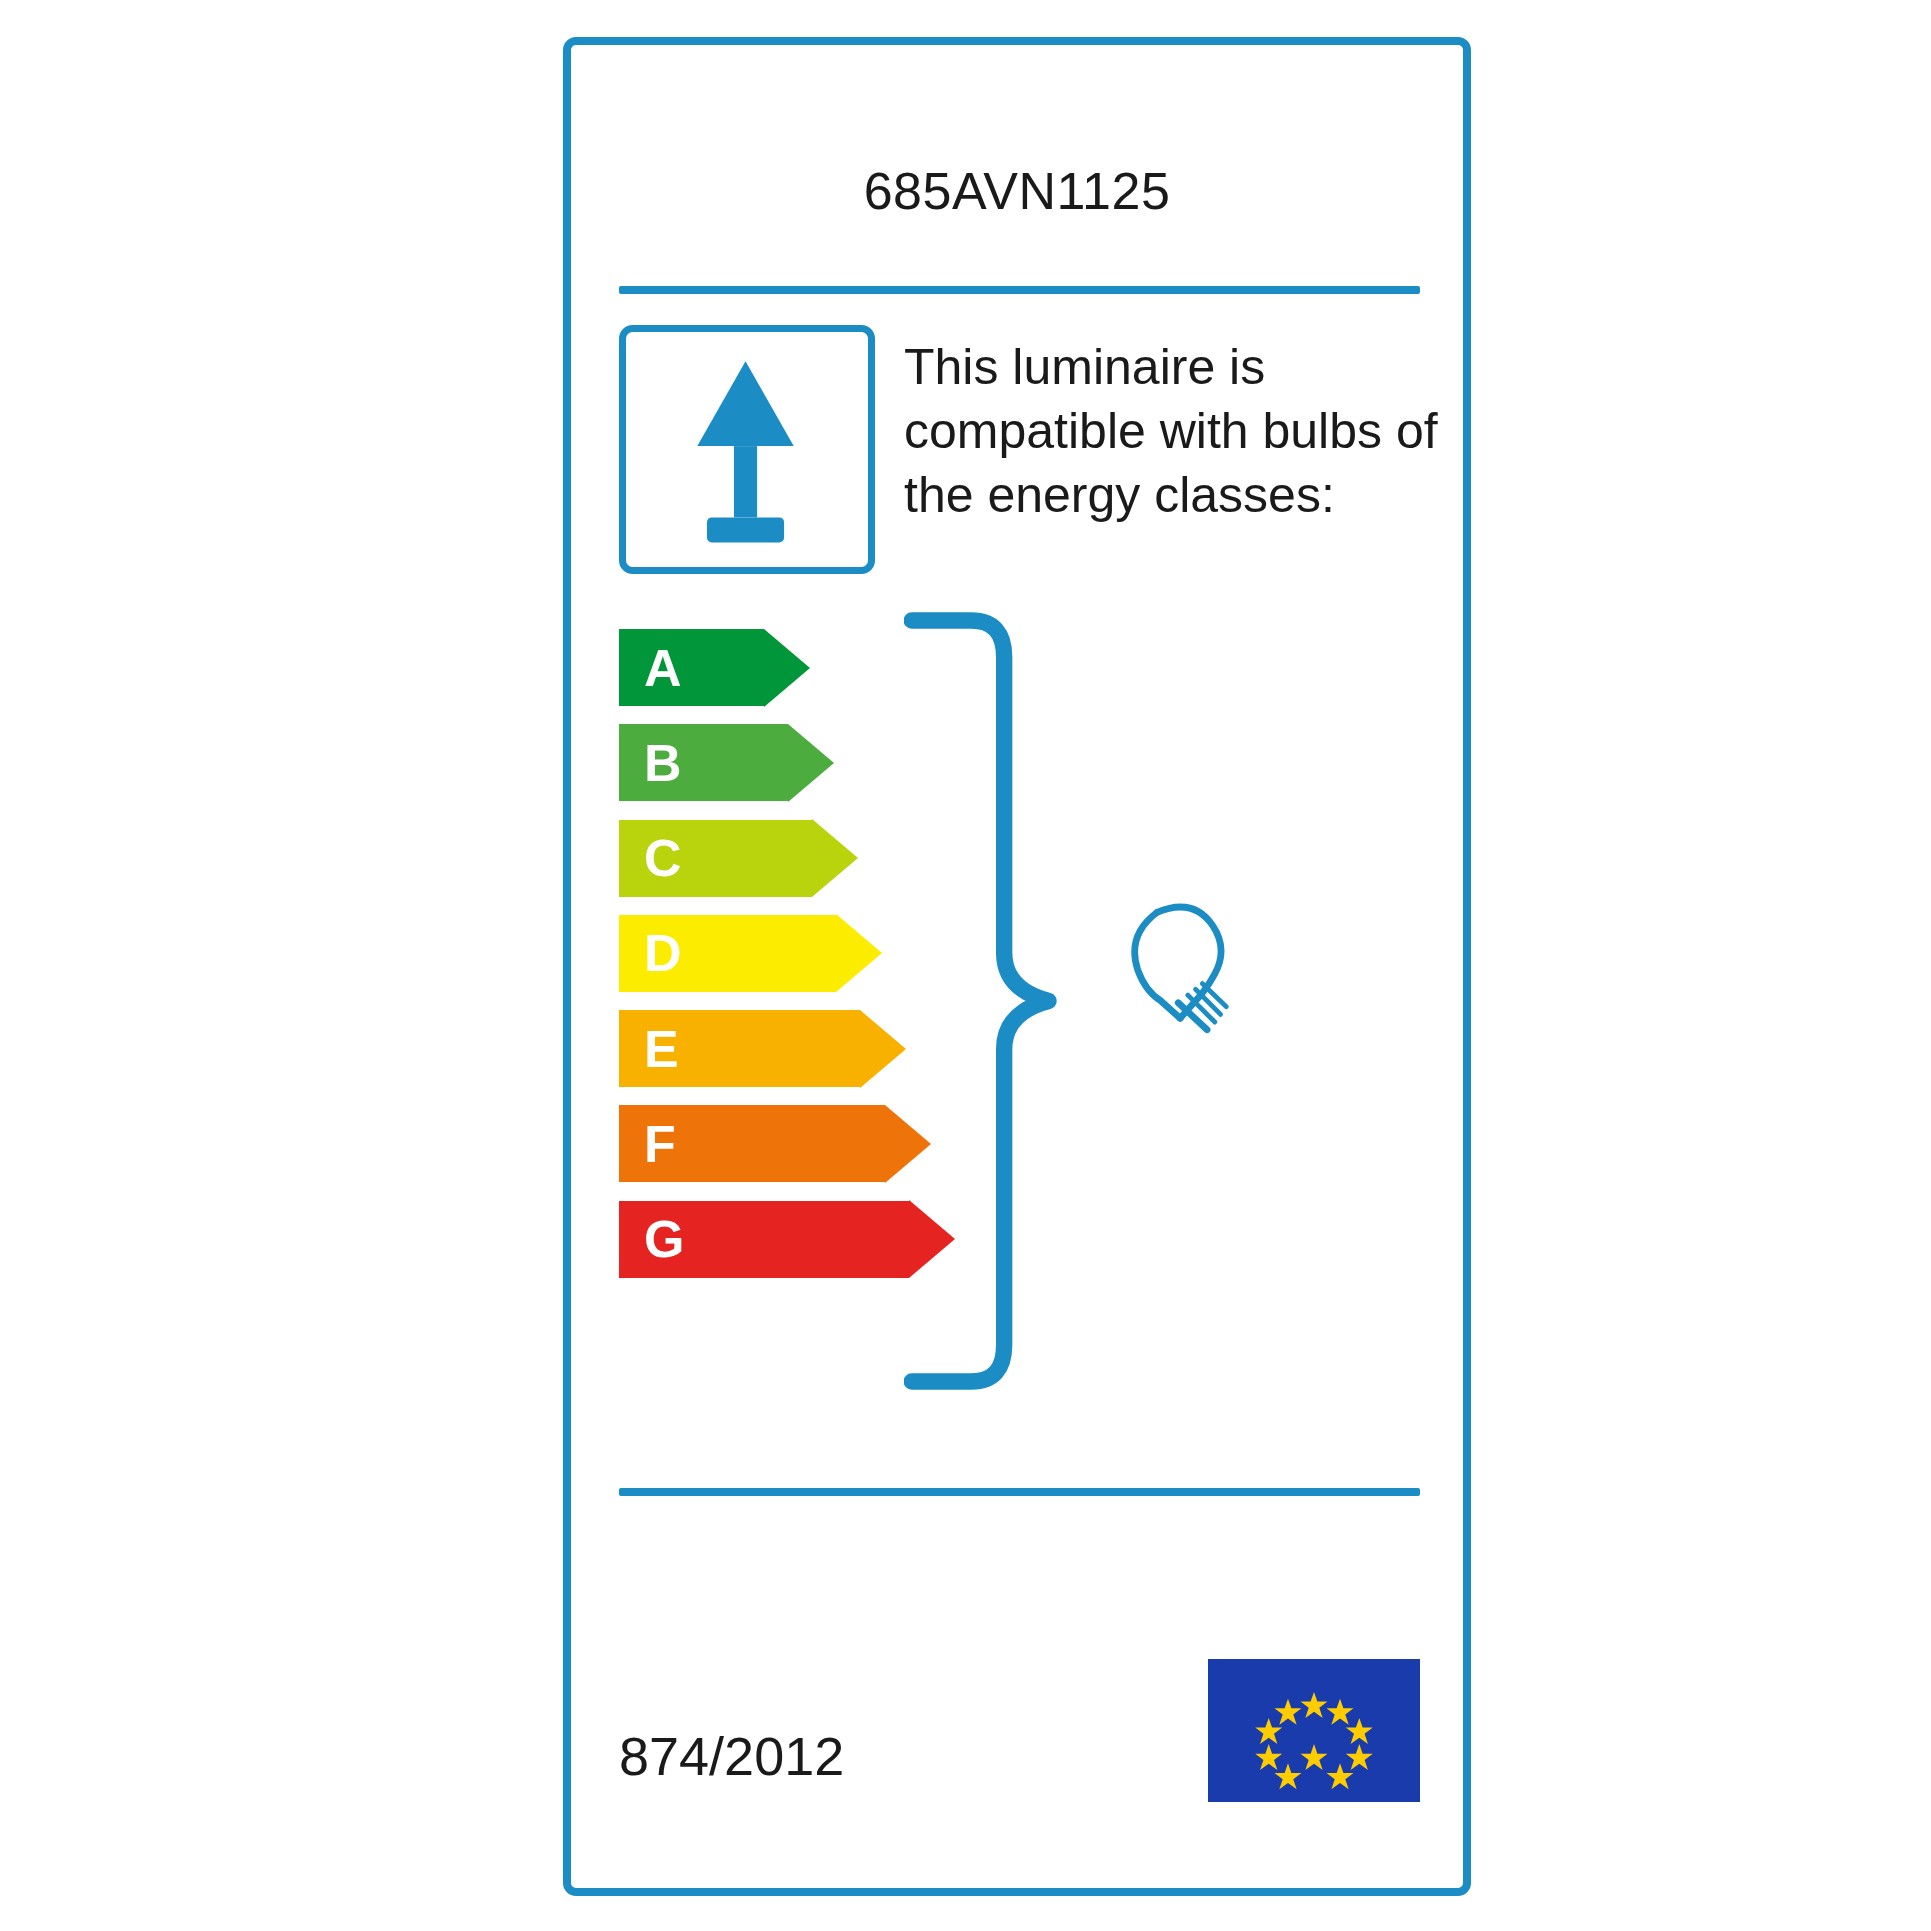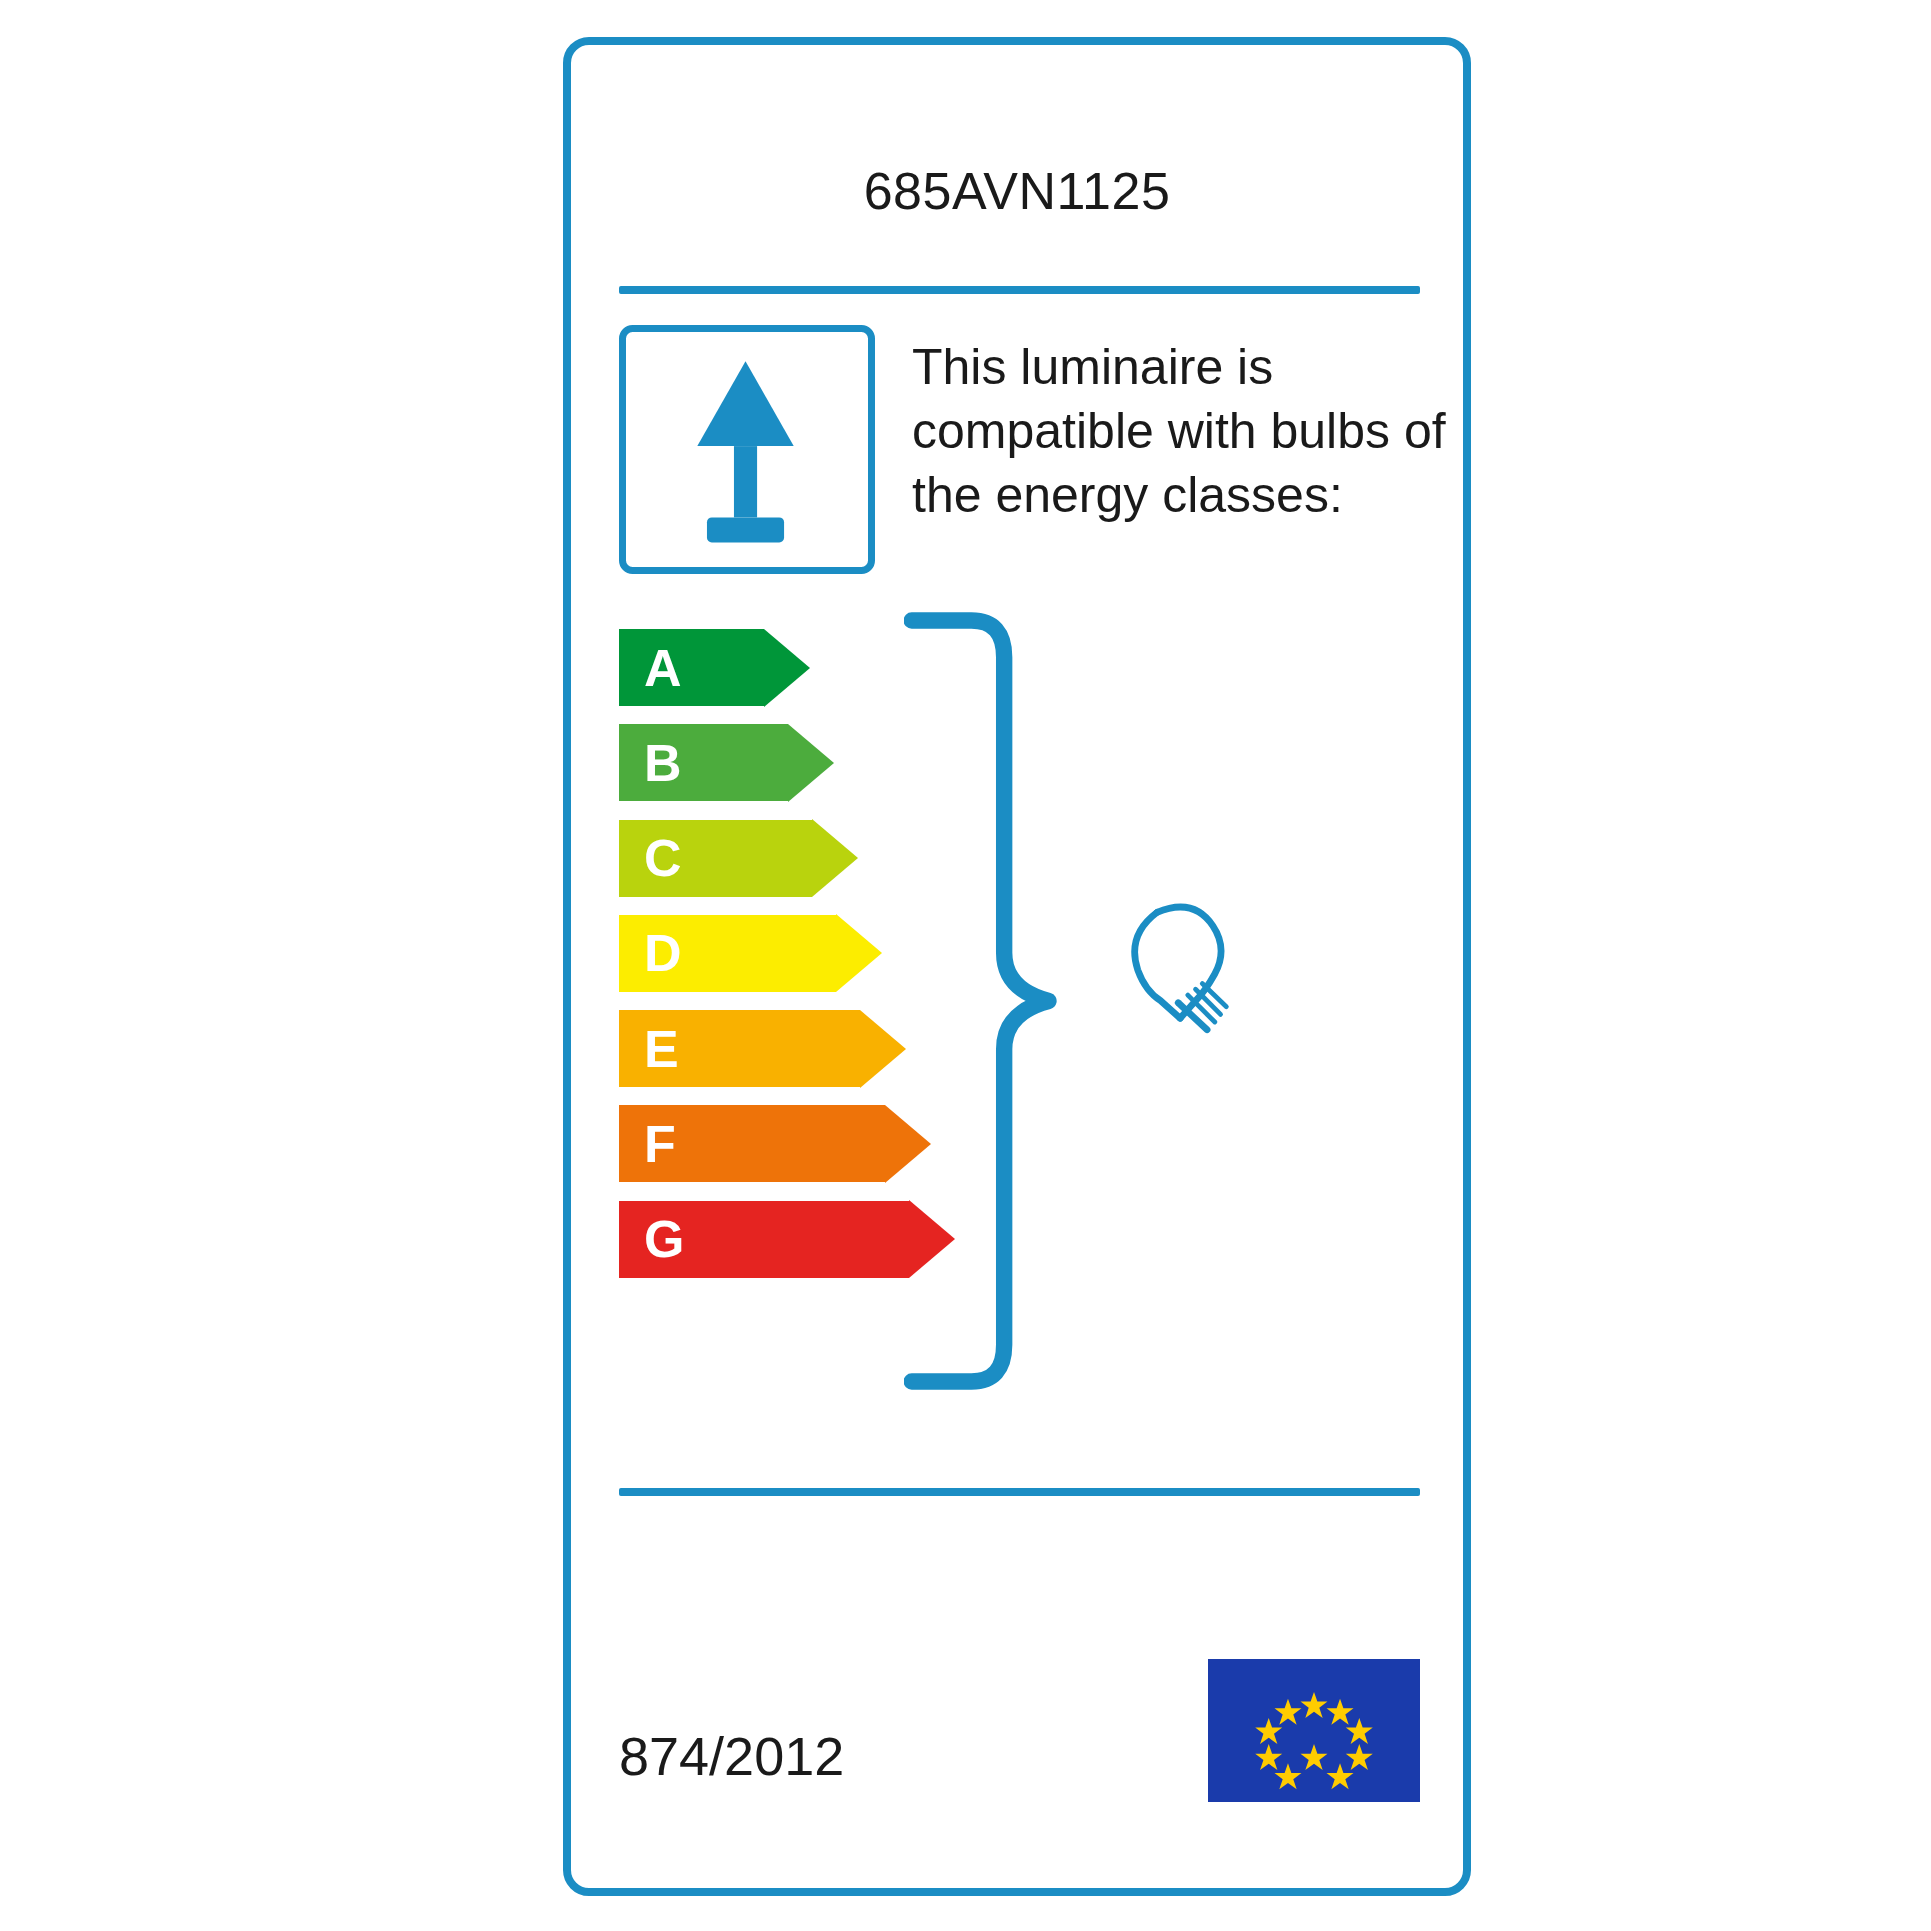--- a/index.html
+++ b/index.html
@@ -14,21 +14,21 @@
     -webkit-font-smoothing: antialiased;
   }
 
   #label-card {
     position: absolute;
     left: 563px;
     top: 37px;
     width: 908px;
     height: 1859px;
     border: 8.7px solid #1b8dc4;
-    border-radius: 26px;
+    border-radius: 13px;
     background: #ffffff;
     box-sizing: border-box;
   }
 
   #model-code {
     position: absolute;
     left: 0;
     top: 116px;
     width: 100%;
     text-align: center;
@@ -63,21 +63,20 @@
 
   
   #headline {
     position: absolute;
     left: 333px;
     top: 290px;
     width: 541px;
     font-size: 50px;
     line-height: 1.28;
     color: #1a1a1a;
-    margin-left: 8px;
   }
 
   
   #class-bars {
     position: absolute;
     left: 48px;
     top: 584px;
   }
   .class-row {
     position: relative;

